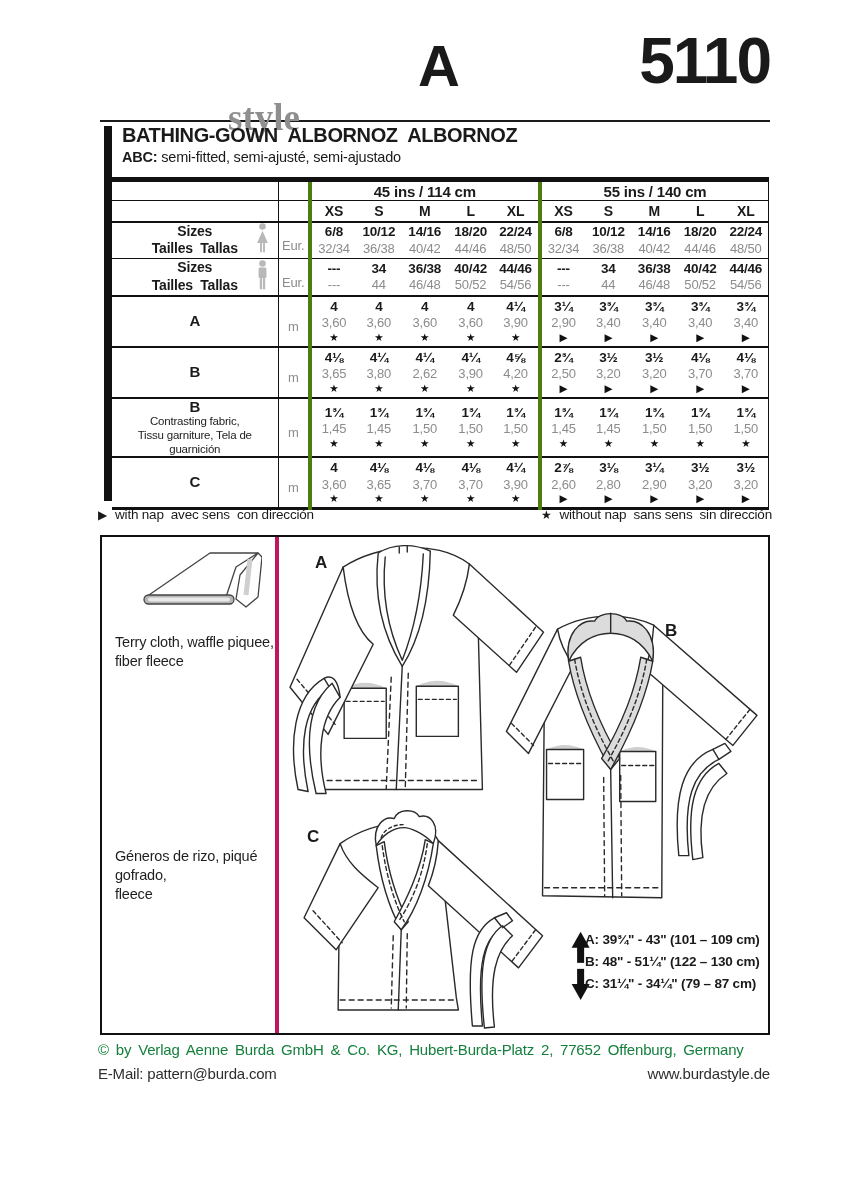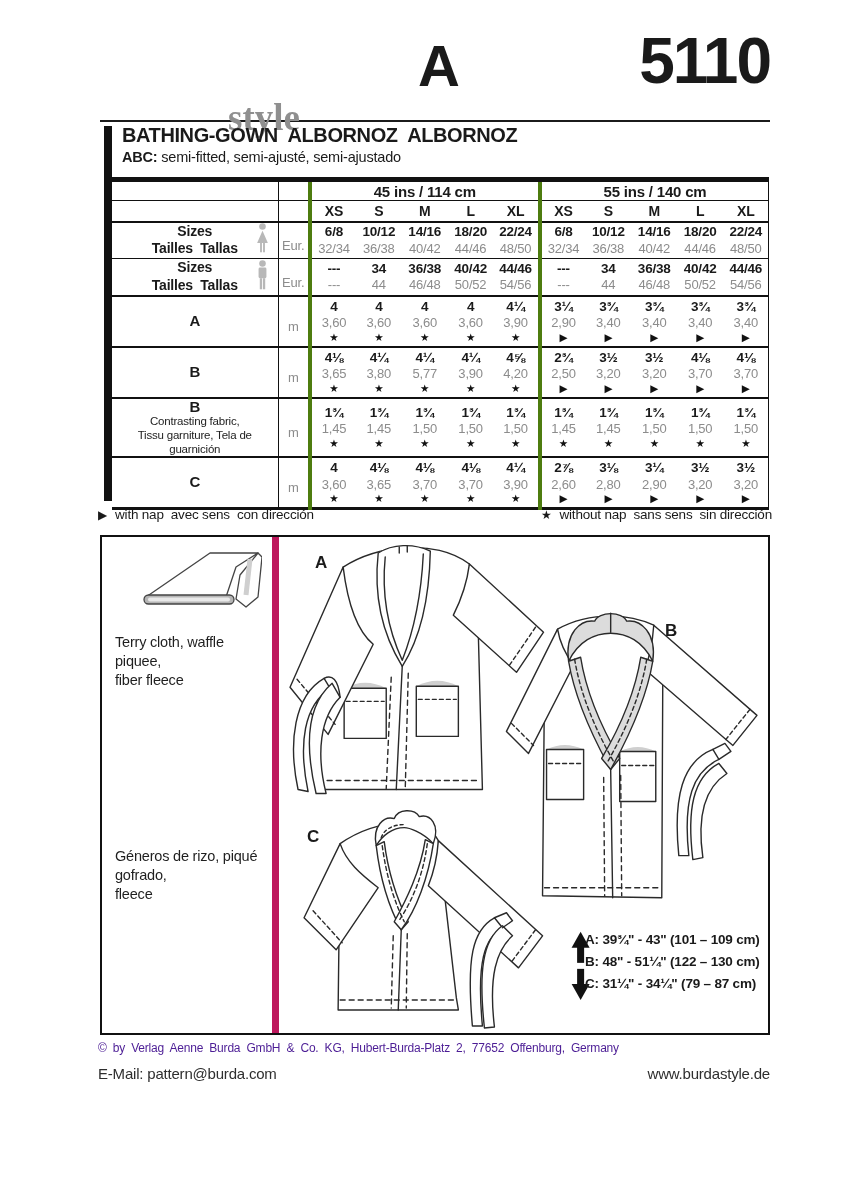--- a/index.html
+++ b/index.html
@@ -40,28 +40,28 @@
   .v-top{font-size:13.5px;font-weight:700;line-height:1.2;}
   .v-bot{font-size:13px;color:#8c8c8c;line-height:1.2;}
   .v-sym{font-size:10.5px;line-height:1.2;color:#111;}
   
   .legend{left:98px;top:507px;width:674px;display:flex;justify-content:space-between;
           font-size:13.5px;font-weight:500;}
   .legend .sym{font-size:12px;margin-right:8px;}
   .legend span{white-space:pre;}
   
   .draw-box{left:100px;top:535px;width:670px;height:500px;border:2.5px solid #111;box-sizing:border-box;}
-  .fab-col{position:absolute;left:0;top:0;width:177px;height:100%;border-right:7px solid #be185d;box-sizing:border-box;}
+  .fab-col{position:absolute;left:0;top:0;width:177px;height:100%;border-right:4px solid #be185d;box-sizing:border-box;}
   .fab-text{position:absolute;left:13px;font-size:14.5px;line-height:1.3;white-space:pre-line;color:#1f1f1f;}
   .drawings{position:absolute;left:177px;top:0;right:0;bottom:0;}
   .g-label{position:absolute;font-size:17px;font-weight:800;}
   .meas{position:absolute;left:306px;top:392px;}
   .meas div{font-size:13.5px;font-weight:700;line-height:22px;white-space:pre;}
   
-  .footer-copy{left:98px;top:1041px;font-size:12px;color:#4c1d95;word-spacing:3px;white-space:pre;}
+  .footer-copy{left:98px;top:1041px;font-size:15px;color:#15803d;word-spacing:3px;white-space:pre;}
   .footer-email{left:98px;top:1065px;font-size:15px;color:#2e2e2e;}
   .footer-site{right:98px;top:1065px;font-size:15px;color:#2e2e2e;}
 </style>
 </head>
 <body>
 
 <div class="page">
 
   <div class="abs head-rule"></div>
   <div class="abs brand-sub">style</div>
@@ -283,21 +283,21 @@
             <div class="v-bot">3,65</div>
             <div class="v-sym">★</div>
           </td>
           <td>
             <div class="v-top">4¼</div>
             <div class="v-bot">3,80</div>
             <div class="v-sym">★</div>
           </td>
           <td>
             <div class="v-top">4¼</div>
-            <div class="v-bot">5,77</div>
+            <div class="v-bot">2,62</div>
             <div class="v-sym">★</div>
           </td>
           <td>
             <div class="v-top">4¼</div>
             <div class="v-bot">3,90</div>
             <div class="v-sym">★</div>
           </td>
           <td class="vr2">
             <div class="v-top">4⅝</div>
             <div class="v-bot">4,20</div>

